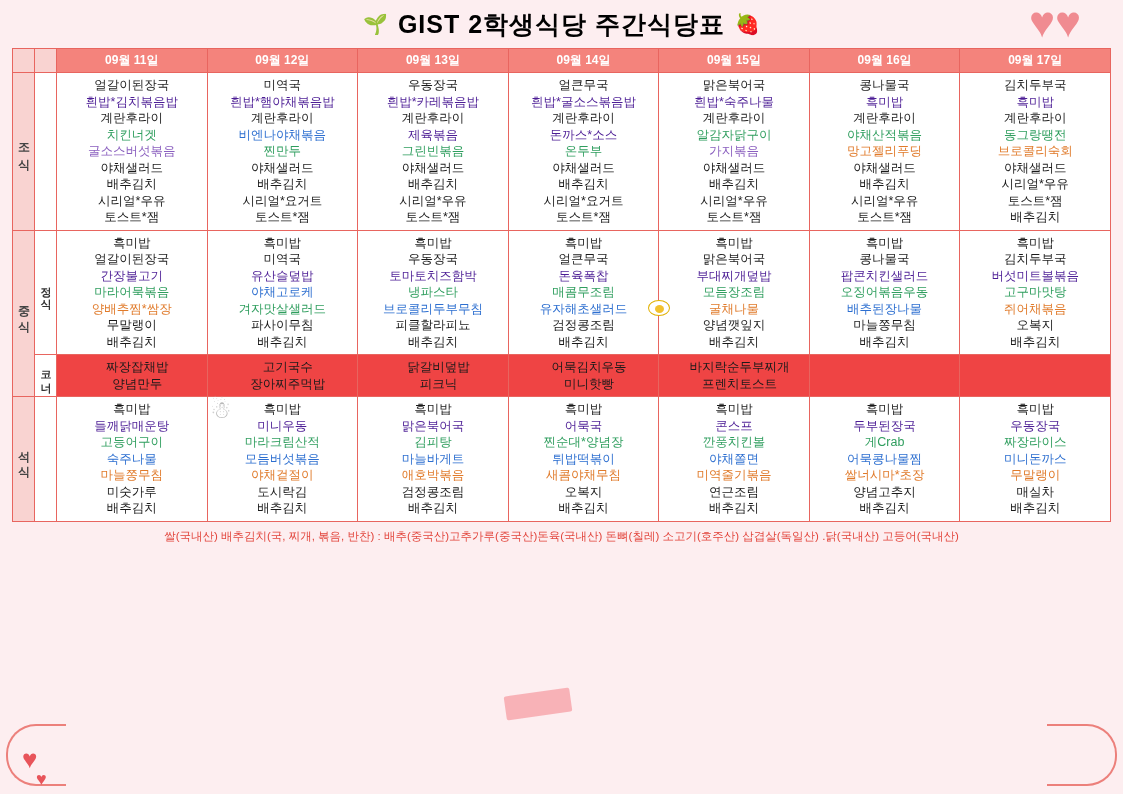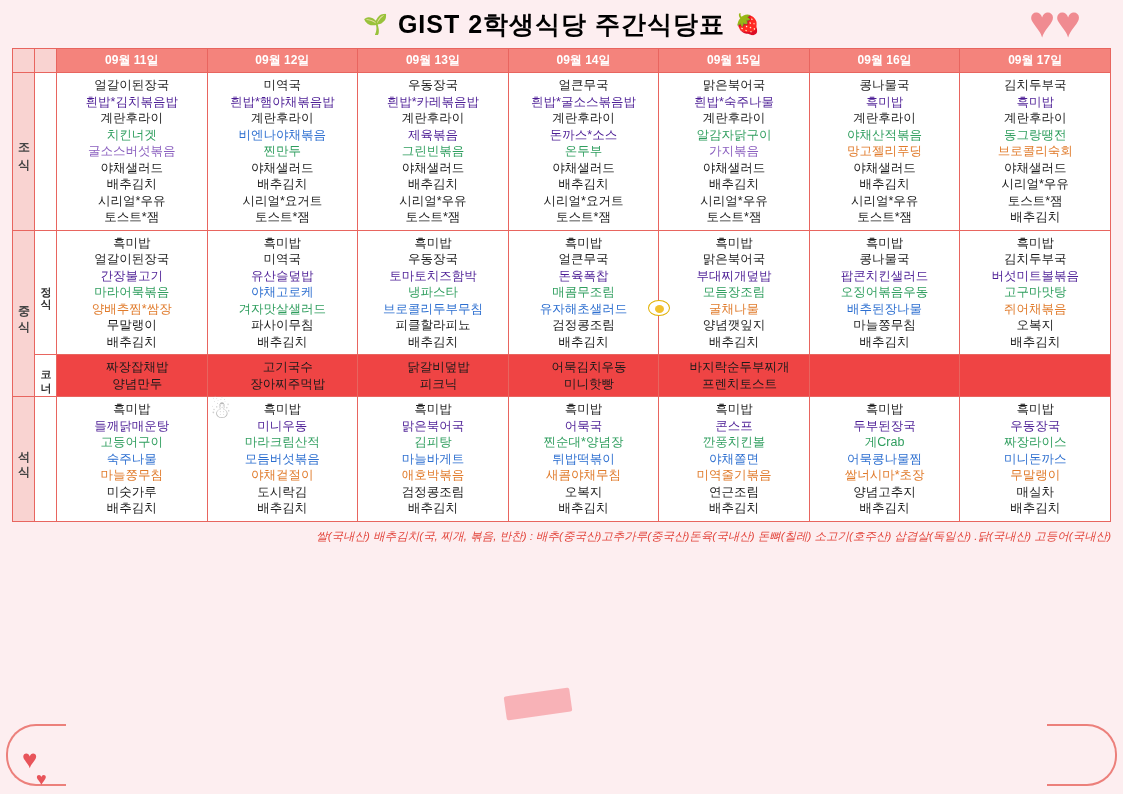--- a/index.html
+++ b/index.html
@@ -122,25 +122,24 @@
   }
   .c-black { color: #1a1a1a; }
   .c-red   { color: #4c1d95; }
   .c-green { color: #2f9e5e; }
   .c-blue  { color: #2d6fd0; }
   .c-orange{ color: #e07a2a; }
   .c-purple{ color: #8a5fbf; }
   
   .footer {
     margin: 6px 12px 0 12px;
-    text-align: right;
+    text-align: center;
     font-size: 11.5px;
     color: #e2453c;
     line-height: 1.5;
-    font-style: italic;
   }
   .footer .line2 { font-size: 11px; }
   .heart {
     position: absolute;
     left: 22px; bottom: 22px;
     color: #e8545a;
     font-size: 26px;
     line-height: 1;
   }
   .heart2 {

